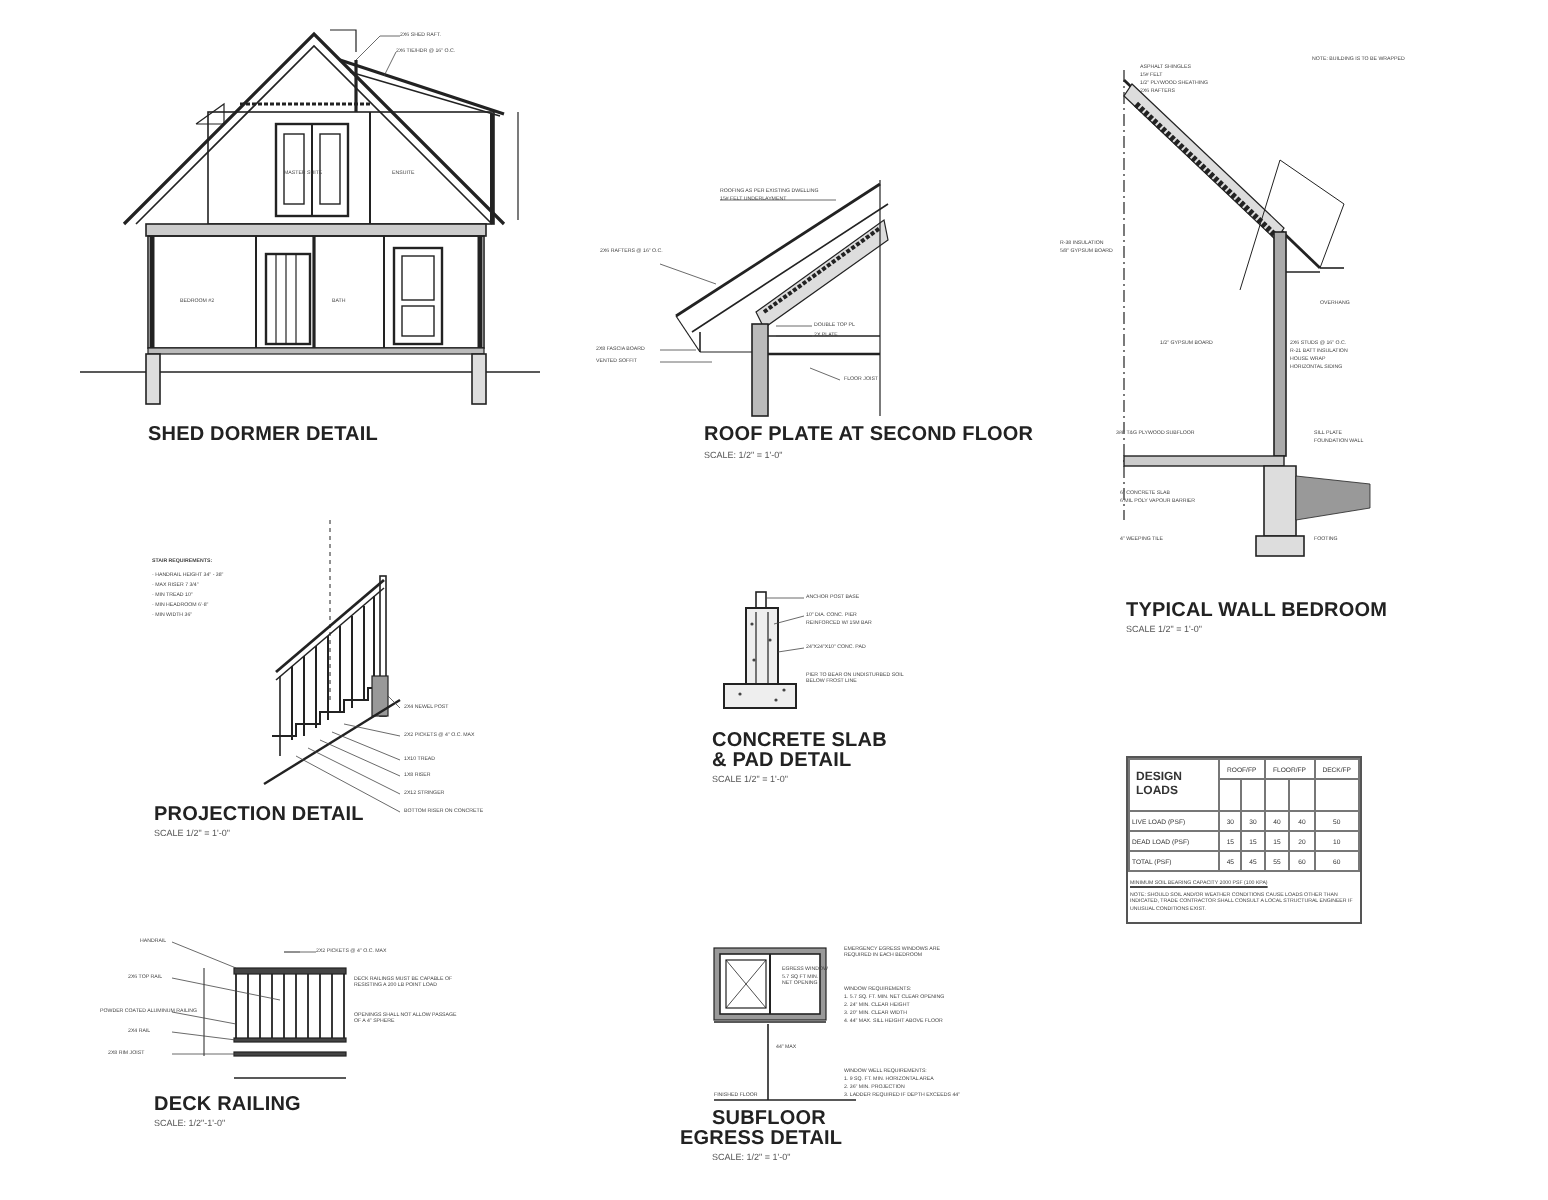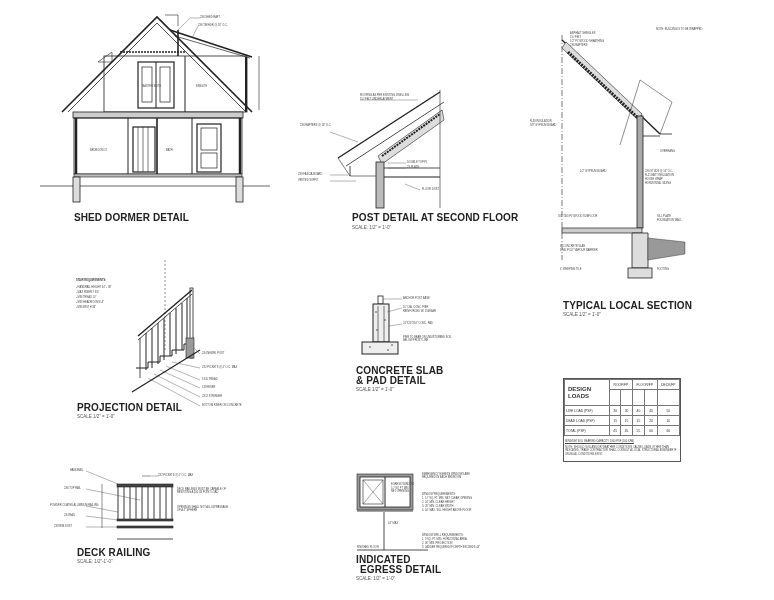--- a/index.html
+++ b/index.html
@@ -117,21 +117,21 @@
       </g>
     </svg>
     <div class="note" style="left:70px;top:14px;">ROOFING AS PER EXISTING DWELLING</div>
     <div class="note" style="left:70px;top:18px;">15# FELT UNDERLAYMENT</div>
     <div class="note" style="left:10px;top:44px;">2X6 RAFTERS @ 16" O.C.</div>
     <div class="note" style="left:8px;top:93px;">2X8 FASCIA BOARD</div>
     <div class="note" style="left:8px;top:99px;">VENTED SOFFIT</div>
     <div class="note" style="left:117px;top:81px;">DOUBLE TOP PL</div>
     <div class="note" style="left:117px;top:86px;">2X PLATE</div>
     <div class="note" style="left:132px;top:108px;">FLOOR JOIST</div>
-    <div class="title" style="left:62px;top:133px;">POST DETAIL AT SECOND FLOOR</div>
+    <div class="title" style="left:62px;top:133px;">ROOF PLATE AT SECOND FLOOR</div>
     <div class="scale" style="left:62px;top:145px;">SCALE: 1/2" = 1'-0"</div>
   </div>
 
   <div class="detail" style="left:520px;top:20px;width:220px;height:310px;">
     <svg width="220" height="310">
       <g stroke="#222" fill="none">
         <line x1="42" y1="15" x2="42" y2="240" stroke-width="0.6" stroke-dasharray="6,2,1,2"></line>
         <line x1="42" y1="20" x2="140" y2="114" stroke-width="1.4"></line>
         <path d="M42,28 L118,100 L122,94 L46,22 Z" fill="#ddd" stroke-width="0.6"></path>
         <line x1="48" y1="32" x2="118" y2="98" stroke-dasharray="2,1" stroke-width="3"></line>
@@ -160,21 +160,21 @@
     <div class="note" style="left:125px;top:154px;">R-21 BATT INSULATION</div>
     <div class="note" style="left:125px;top:158px;">HOUSE WRAP</div>
     <div class="note" style="left:125px;top:162px;">HORIZONTAL SIDING</div>
     <div class="note" style="left:38px;top:195px;">3/4" T&amp;G PLYWOOD SUBFLOOR</div>
     <div class="note" style="left:137px;top:195px;">SILL PLATE</div>
     <div class="note" style="left:137px;top:199px;">FOUNDATION WALL</div>
     <div class="note" style="left:40px;top:225px;">6" CONCRETE SLAB</div>
     <div class="note" style="left:40px;top:229px;">6 MIL POLY VAPOUR BARRIER</div>
     <div class="note" style="left:40px;top:248px;">4" WEEPING TILE</div>
     <div class="note" style="left:137px;top:248px;">FOOTING</div>
-    <div class="title" style="left:43px;top:281px;">TYPICAL LOCAL SECTION</div>
+    <div class="title" style="left:43px;top:281px;">TYPICAL WALL BEDROOM</div>
     <div class="scale" style="left:43px;top:292px;">SCALE 1/2" = 1'-0"</div>
   </div>
 
   <div class="detail" style="left:60px;top:260px;width:200px;height:170px;">
     <div class="note" style="left:16px;top:19px;font-weight:bold;">STAIR REQUIREMENTS:</div>
     <div class="note" style="left:16px;top:26px;">- HANDRAIL HEIGHT 34" - 38"</div>
     <div class="note" style="left:16px;top:31px;">- MAX RISER 7 3/4"</div>
     <div class="note" style="left:16px;top:36px;">- MIN TREAD 10"</div>
     <div class="note" style="left:16px;top:41px;">- MIN HEADROOM 6'-8"</div>
     <div class="note" style="left:16px;top:46px;">- MIN WIDTH 36"</div>
@@ -362,18 +362,18 @@
     <div class="note block" style="left:82px;top:13px;width:55px;">EMERGENCY EGRESS WINDOWS ARE REQUIRED IN EACH BEDROOM</div>
     <div class="note" style="left:82px;top:33px;">WINDOW REQUIREMENTS:</div>
     <div class="note" style="left:82px;top:37px;">1. 5.7 SQ. FT. MIN. NET CLEAR OPENING</div>
     <div class="note" style="left:82px;top:41px;">2. 24" MIN. CLEAR HEIGHT</div>
     <div class="note" style="left:82px;top:45px;">3. 20" MIN. CLEAR WIDTH</div>
     <div class="note" style="left:82px;top:49px;">4. 44" MAX. SILL HEIGHT ABOVE FLOOR</div>
     <div class="note" style="left:82px;top:74px;">WINDOW WELL REQUIREMENTS:</div>
     <div class="note" style="left:82px;top:78px;">1. 9 SQ. FT. MIN. HORIZONTAL AREA</div>
     <div class="note" style="left:82px;top:82px;">2. 36" MIN. PROJECTION</div>
     <div class="note" style="left:82px;top:86px;">3. LADDER REQUIRED IF DEPTH EXCEEDS 44"</div>
-    <div class="title" style="left:16px;top:95px;">INDICATED</div>
-    <div class="title" style="left:20px;top:105px;">EGRESS DETAIL</div>
+    <div class="title" style="left:16px;top:95px;">SUBFLOOR</div>
+    <div class="title" style="left:0;top:105px;">EGRESS DETAIL</div>
     <div class="scale" style="left:16px;top:116px;">SCALE: 1/2" = 1'-0"</div>
   </div>
 
 </div>
 
 </body></html>

